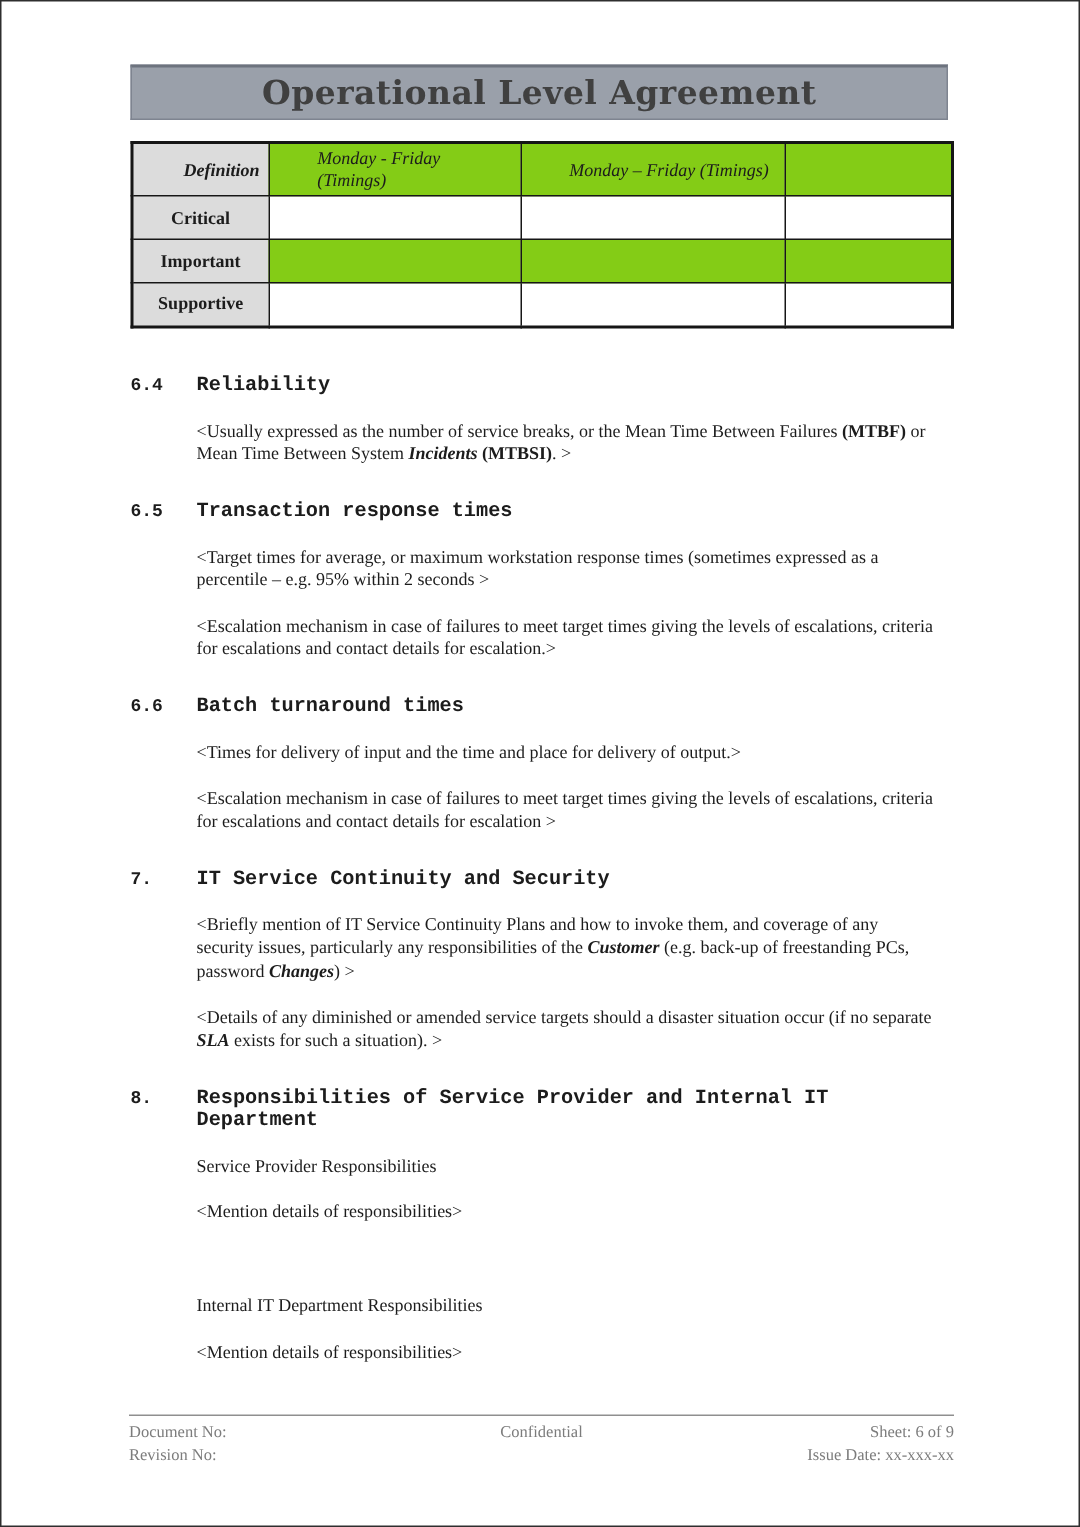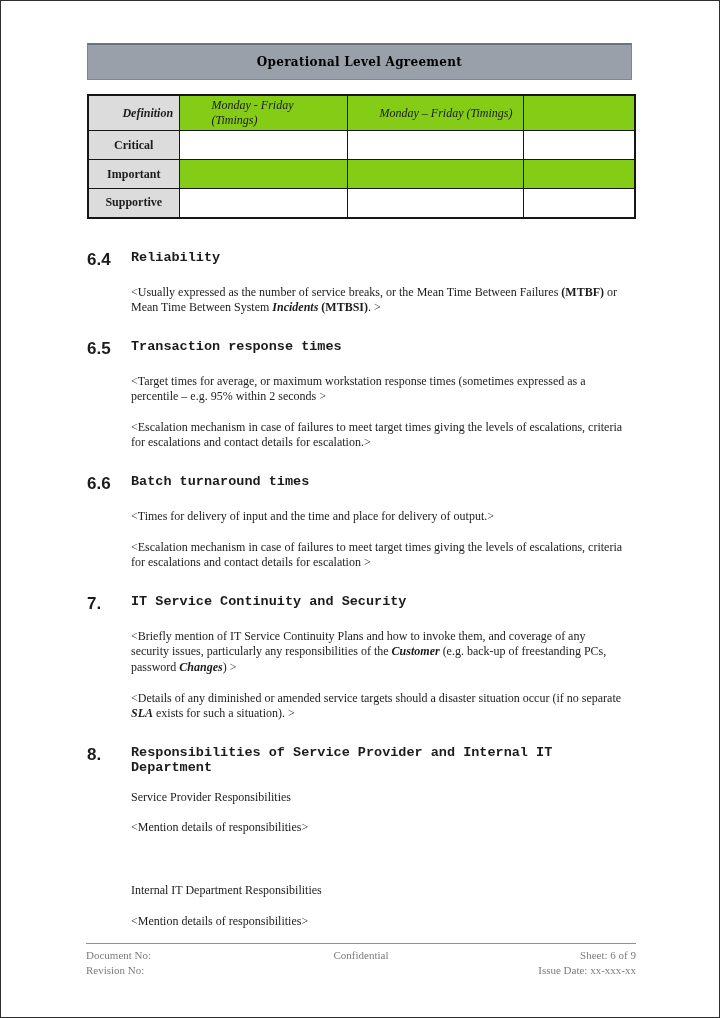--- a/index.html
+++ b/index.html
@@ -16,23 +16,23 @@
   
   .title-bar {
     margin:42px 87px 0 86px;
     height:37px;
     background:#9aa0aa;
     border:1px solid #7e8490;
     border-top:2px solid #6d737e;
     display:flex; align-items:center; justify-content:center;
   }
   .title-bar .title-text {
-    color:#000000;
+    color:#404040;
     font-family:"DejaVu Serif", serif;
-    font-size:12px;
+    font-size:22px;
     font-weight:bold;
     letter-spacing:.3px;
   }
 
   
   table.ola-table {
     margin:14px 0 0 86px;
     border-collapse:collapse;
     border:2px solid #161616;
     table-layout:fixed;
@@ -64,22 +64,22 @@
   .ola-table tr.stripe td.data-cell { background:#84cc16; }
   .ola-table tr.row-std td { height:29px; }
 
   
   .sections { margin:0 86px; width:547px; }
   .section { margin-top:23px; }
   .section.first { margin-top:31px; }
   .sec-head { display:flex; }
   .sec-num {
     width:44px; flex:0 0 44px;
-    font-family:Liberation Sans, sans-serif;
-    font-weight:bold; font-size:17px;
+    font-family:Liberation Mono, monospace;
+    font-weight:bold; font-size:12px;
   }
   .sec-title {
     font-family:Liberation Mono, monospace;
     font-weight:bold; font-size:13.5px;
   }
   .para {
     margin:15px 8px 0 44px;
     font-size:12px;
     line-height:15.6px;
   }

